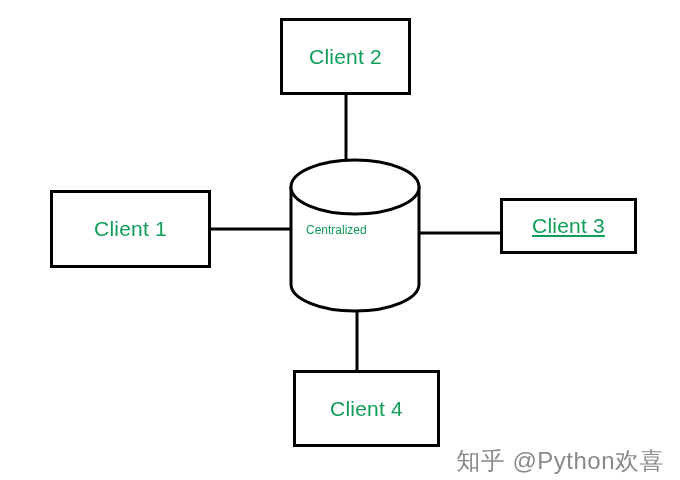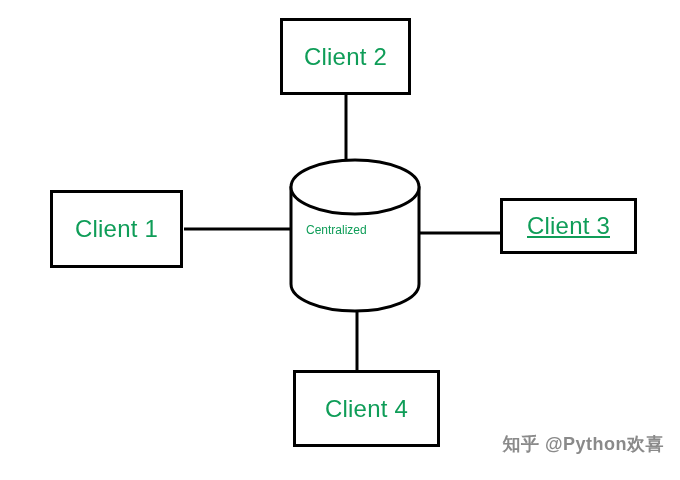--- a/index.html
+++ b/index.html
@@ -20,48 +20,47 @@
     width: 680px; height: 480px;
   }
 
   .client-box {
     position: absolute;
     border: 3px solid var(--line-color, #000000);
     background: #ffffff;
     display: flex;
     align-items: center;
     justify-content: center;
-    font-size: 24px;
+    font-size: 21px;
     color: var(--green, #0f9d58);
     letter-spacing: 0.2px;
   }
 
-  .client-1 { left: 50px;  top: 190px; width: 133px; height: 78px; }
+  .client-1 { left: 50px;  top: 190px; width: 161px; height: 78px; }
   .client-2 { left: 280px; top: 18px;  width: 131px; height: 77px; }
   .client-3 { left: 500px; top: 198px; width: 137px; height: 56px; text-decoration: underline; }
   .client-4 { left: 293px; top: 370px; width: 147px; height: 77px; }
 
   .db-label {
     position: absolute;
     left: 306px;
     top: 216px;
     font-size: 12px;
     line-height: 28px;
     color: var(--green, #0f9d58);
     text-align: left;
   }
 
   .watermark {
     position: absolute;
     right: 16px;
-    bottom: 24px;
-    font-size: 18px;
+    bottom: 3px;
+    font-size: 24px;
     color: var(--watermark, #8a8a8a);
     letter-spacing: 0.5px;
-    font-weight: bold;
   }
 </style>
 </head>
 <body>
 
 <div class="canvas">
 
   <svg class="svg-layer" viewBox="0 0 680 480" xmlns="http://www.w3.org/2000/svg">
 
     <line x1="346" y1="94" x2="346" y2="166" stroke="#000000" stroke-width="3"></line>

